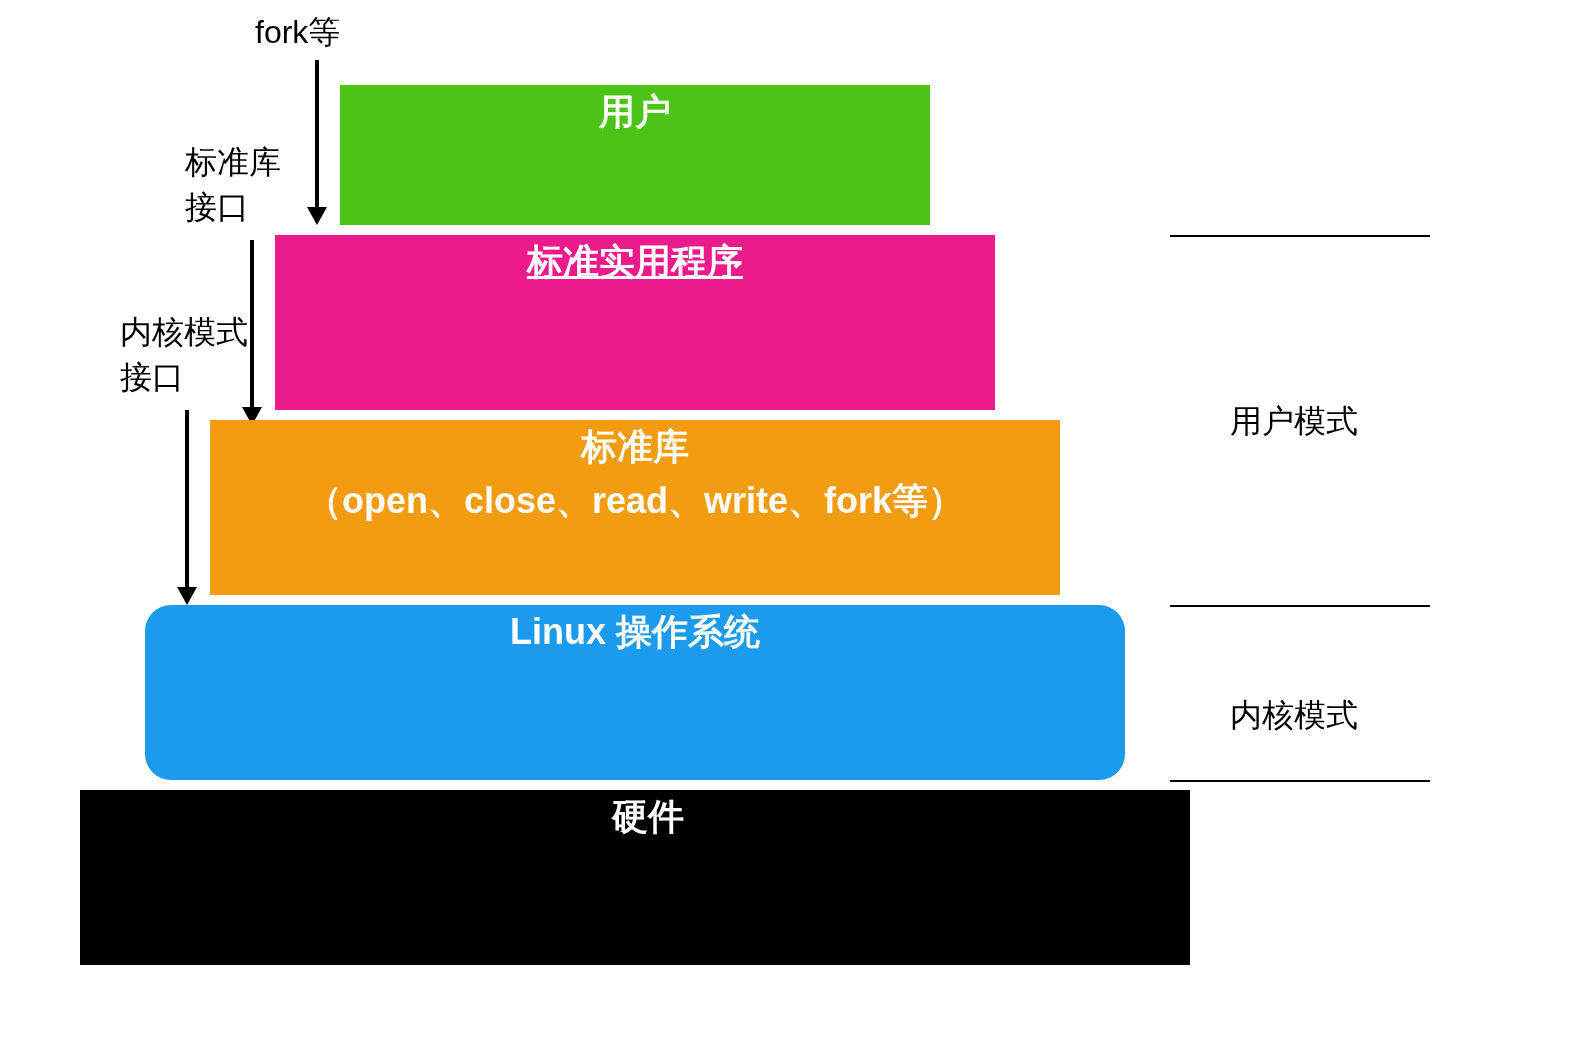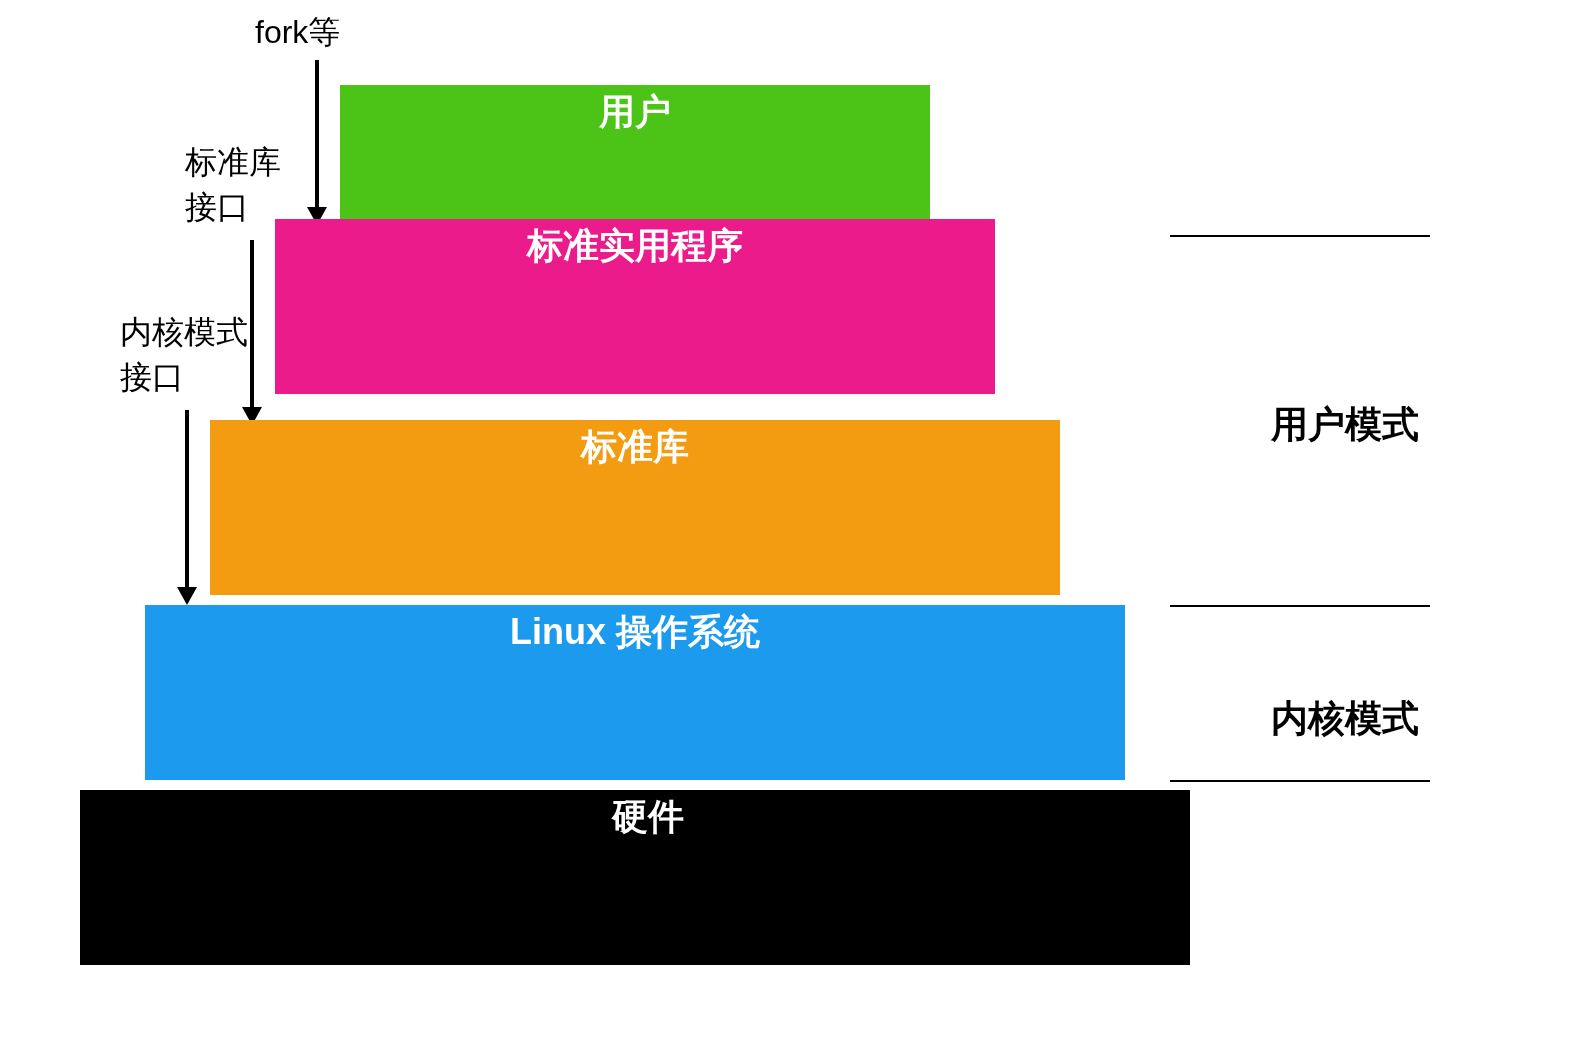--- a/index.html
+++ b/index.html
@@ -71,24 +71,23 @@
     .arrow-head {
       position: absolute;
       width: 0;
       height: 0;
       border-left: 10px solid transparent;
       border-right: 10px solid transparent;
       border-top: 18px solid black;
     }
     .mode-label {
       position: absolute;
-      font-size: 37px;
-      font-weight: 700;
+      font-size: 32px;
+      font-weight: 400;
       color: black;
-      margin-left: 41px;
     }
     .bracket-line {
       position: absolute;
       background: black;
       height: 2px;
     }
   </style>
 </head>
 <body>
 
@@ -116,29 +115,30 @@
   </div>
   <div class="arrow">
     <div class="arrow-line" style="left:105px; top:400px; height:180px;"></div>
     <div class="arrow-head" style="left:97px; top:577px;"></div>
   </div>
 
   <div class="layer layer-user" style="left:260px; top:75px; width:590px; height:140px;">
     <div class="line1">用户</div>
   </div>
 
-  <div class="layer layer-utils" style="left:195px; top:209px; width:720px; height:175px;">
+  <div class="layer layer-utils" style="left:195px; top:225px; width:720px; height:175px;text-decoration:underline;">
     <div class="line1">标准实用程序</div>
   </div>
 
   <div class="layer layer-lib" style="left:130px; top:410px; width:850px; height:175px;">
     <div class="line1">标准库</div>
+    <div class="line2">（open、close、read、write、fork等）</div>
   </div>
 
-  <div class="layer layer-os" style="left:65px; top:595px; width:980px; height:175px;">
+  <div class="layer layer-os" style="left:65px; top:595px; width:980px; height:175px;border-radius:26px;">
     <div class="line1">Linux 操作系统</div>
   </div>
 
   <div class="layer layer-hw" style="left:0px; top:780px; width:1110px; height:175px;padding-left:26px;">
     <div class="line1">硬件</div>
   </div>
 
   <div class="bracket-line" style="left:1090px; top:225px; width:260px;"></div>
   <div class="bracket-line" style="left:1090px; top:595px; width:260px;"></div>
   <div class="bracket-line" style="left:1090px; top:770px; width:260px;"></div>

